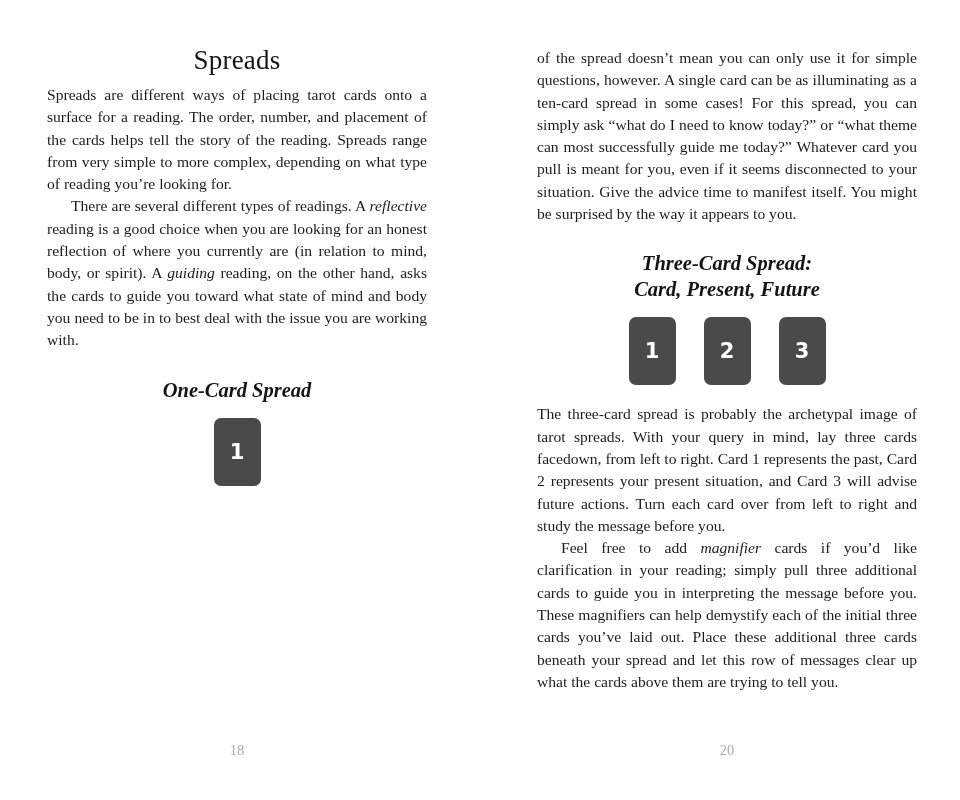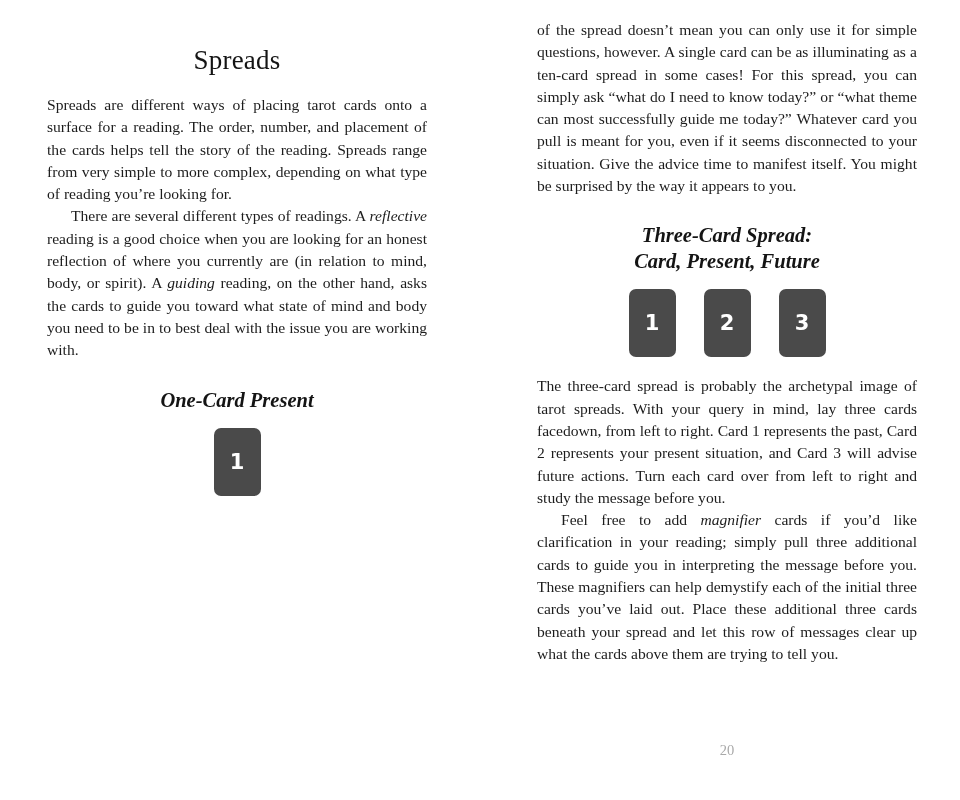--- a/index.html
+++ b/index.html
@@ -32,25 +32,25 @@
   .chapter-title {
     margin: 0;
     padding-top: 45px;
     text-align: center;
     font-size: 27px;
     font-weight: normal;
     letter-spacing: 0.2px;
     color: #141414;
   }
   .body-copy {
-    margin-top: 18px;
+    margin-top: 8px;
   }
   .page-right .body-copy {
     margin-top: 0;
-    padding-top: 19px;
+    padding-top: 47px;
   }
   p.para {
     margin: 0;
     font-size: 15.6px;
     line-height: 22.3px;
     text-align: justify;
     color: #1c1c1c;
   }
   p.para.indent {
     text-indent: 24px;
@@ -102,30 +102,31 @@
 
 <div class="book-spread">
 
   <div class="page page-left">
     <h1 class="chapter-title">Spreads</h1>
 
     <div class="body-copy">
       <p class="para">Spreads are different ways of placing tarot cards onto a surface for a reading. The order, number, and placement of the cards helps tell the story of the reading. Spreads range from very simple to more complex, depending on what type of reading you’re looking for.</p>
       <p class="para indent">There are several different types of readings. A <i>reflective</i> reading is a good choice when you are looking for an honest reflection of where you currently are (in relation to mind, body, or spirit). A <i>guiding</i> reading, on the other hand, asks the cards to guide you toward what state of mind and body you need to be in to best deal with the issue you are working with.</p>
 
-      <h2 class="section-heading">One-Card Present</h2>
+      <h2 class="section-heading">One-Card Spread</h2>
 
       <div class="card-row">
           <div class="tarot-card">
             <span class="card-num">1</span>
           </div>
         </div>
 
     </div>
 
+    <div class="page-number">18</div>
   </div>
 
   <div class="page page-right">
     <div class="body-copy">
       <p class="para">of the spread doesn’t mean you can only use it for simple questions, however. A single card can be as illuminating as a ten-card spread in some cases! For this spread, you can simply ask “what do I need to know today?” or “what theme can most successfully guide me today?” Whatever card you pull is meant for you, even if it seems disconnected to your situation. Give the advice time to manifest itself. You might be surprised by the way it appears to you.</p>
 
       <h2 class="section-heading">
         <span>Three-Card Spread:</span><br>
         <span>Card, Present, Future</span>
       </h2>

